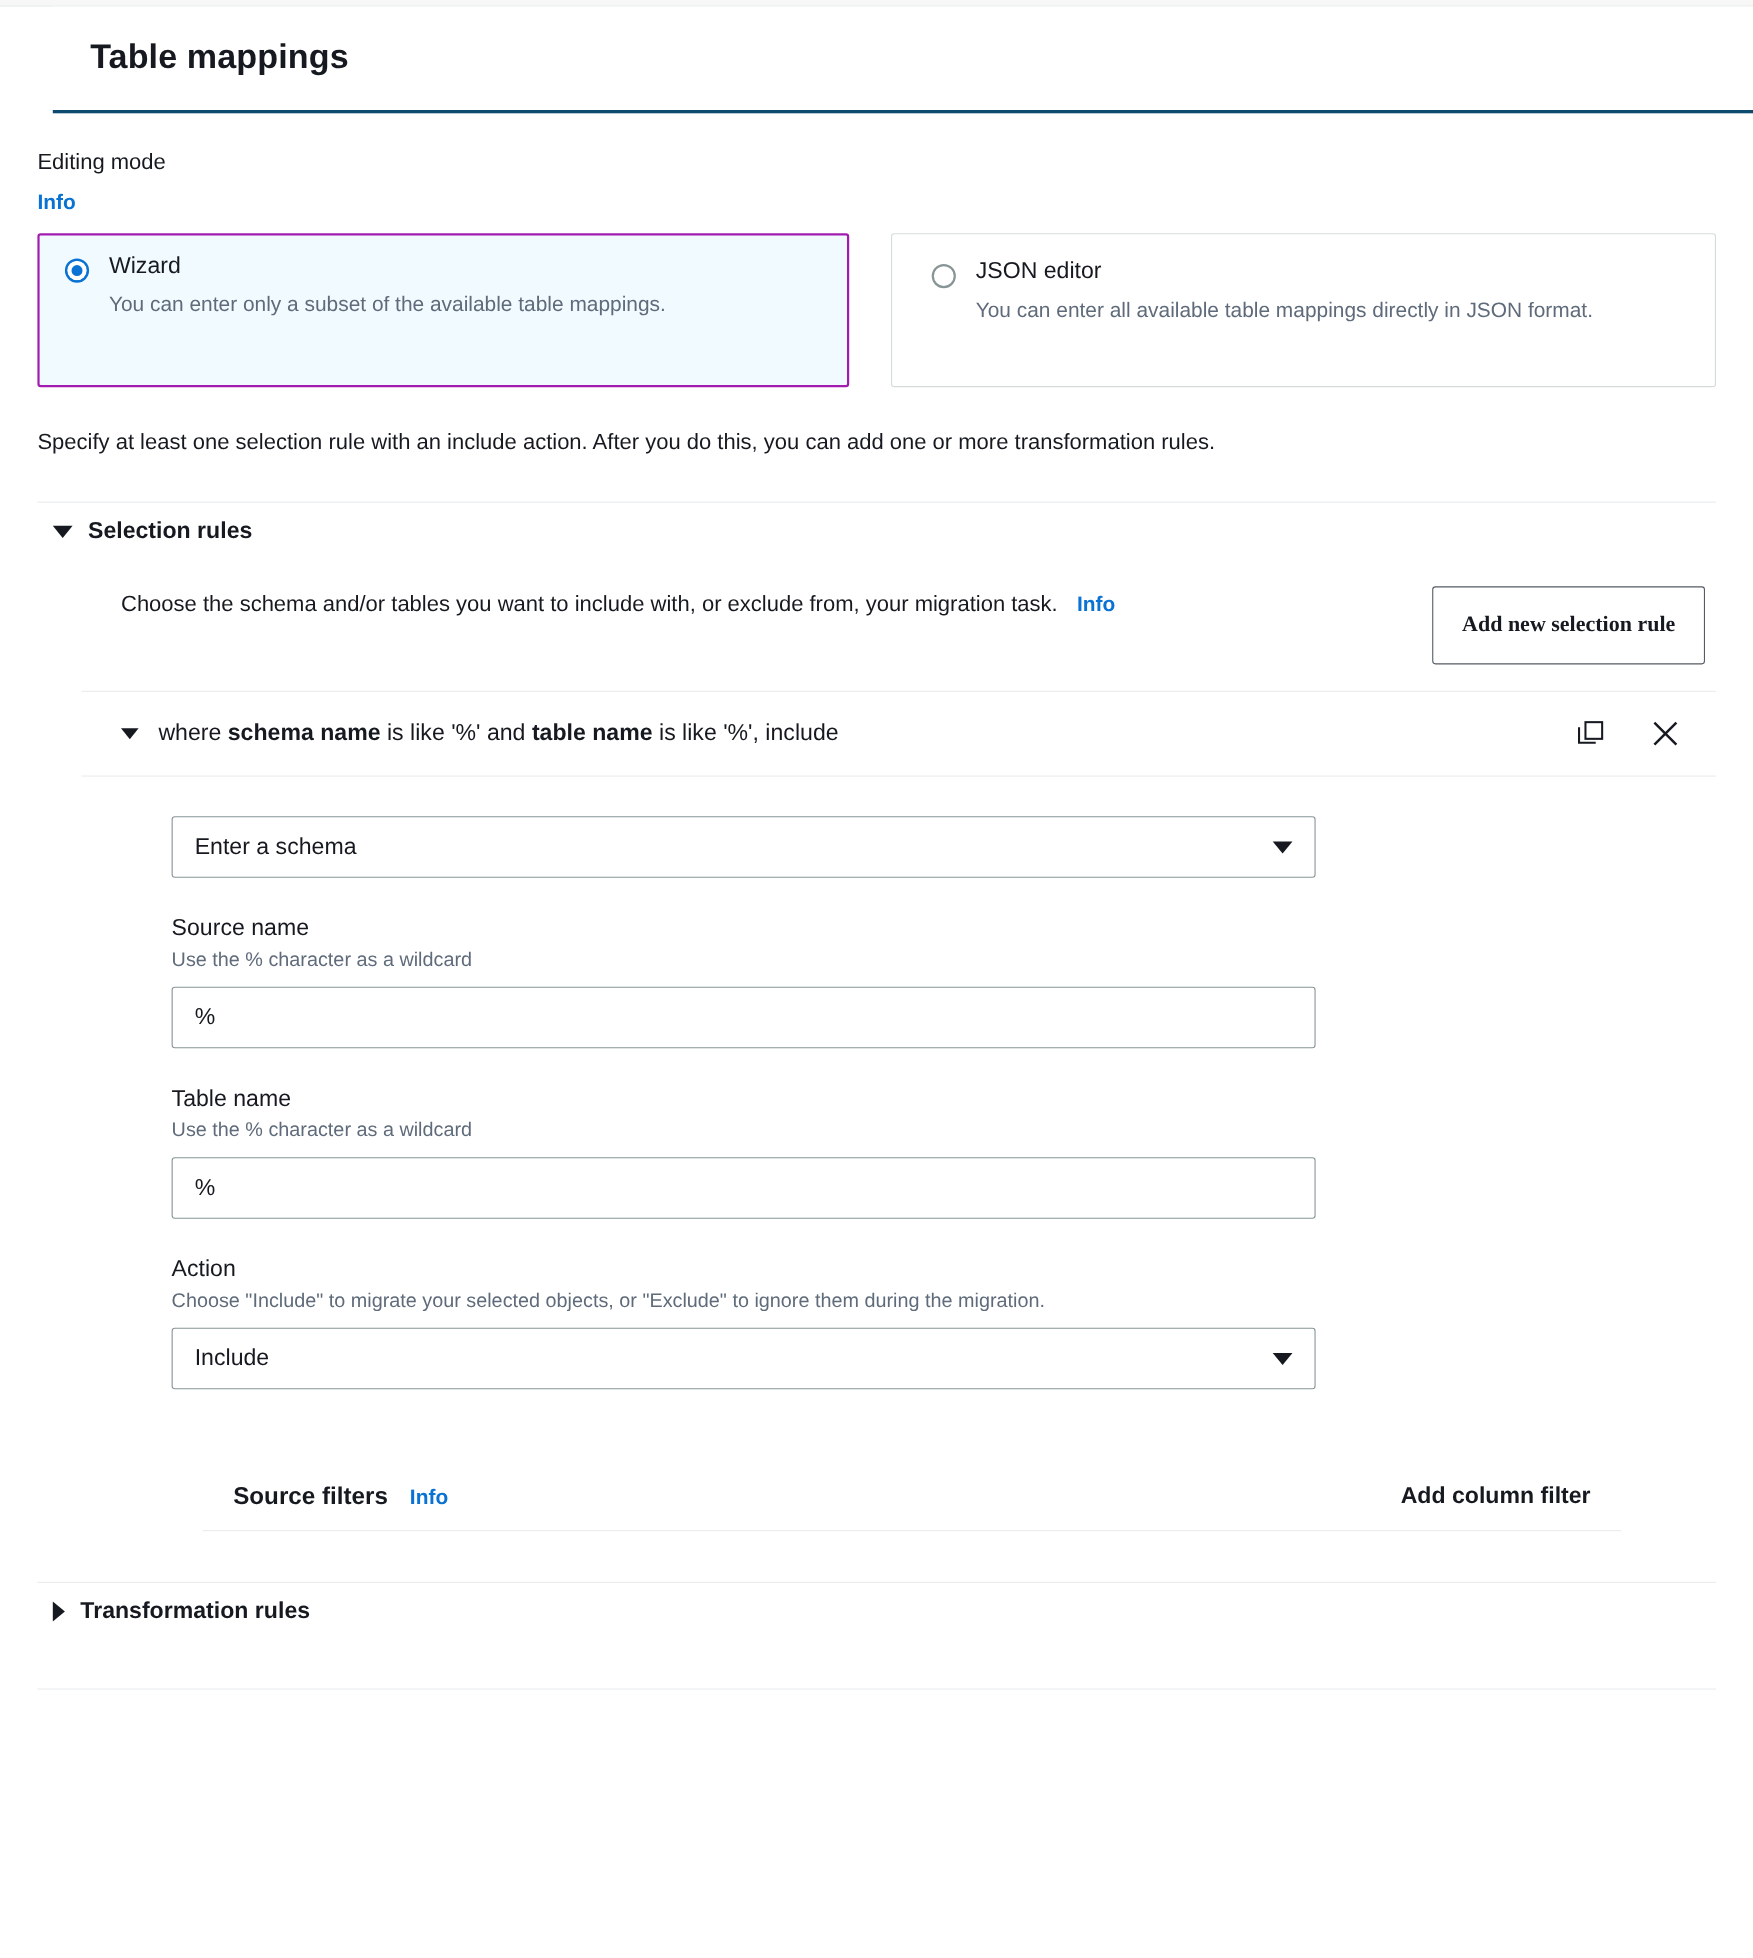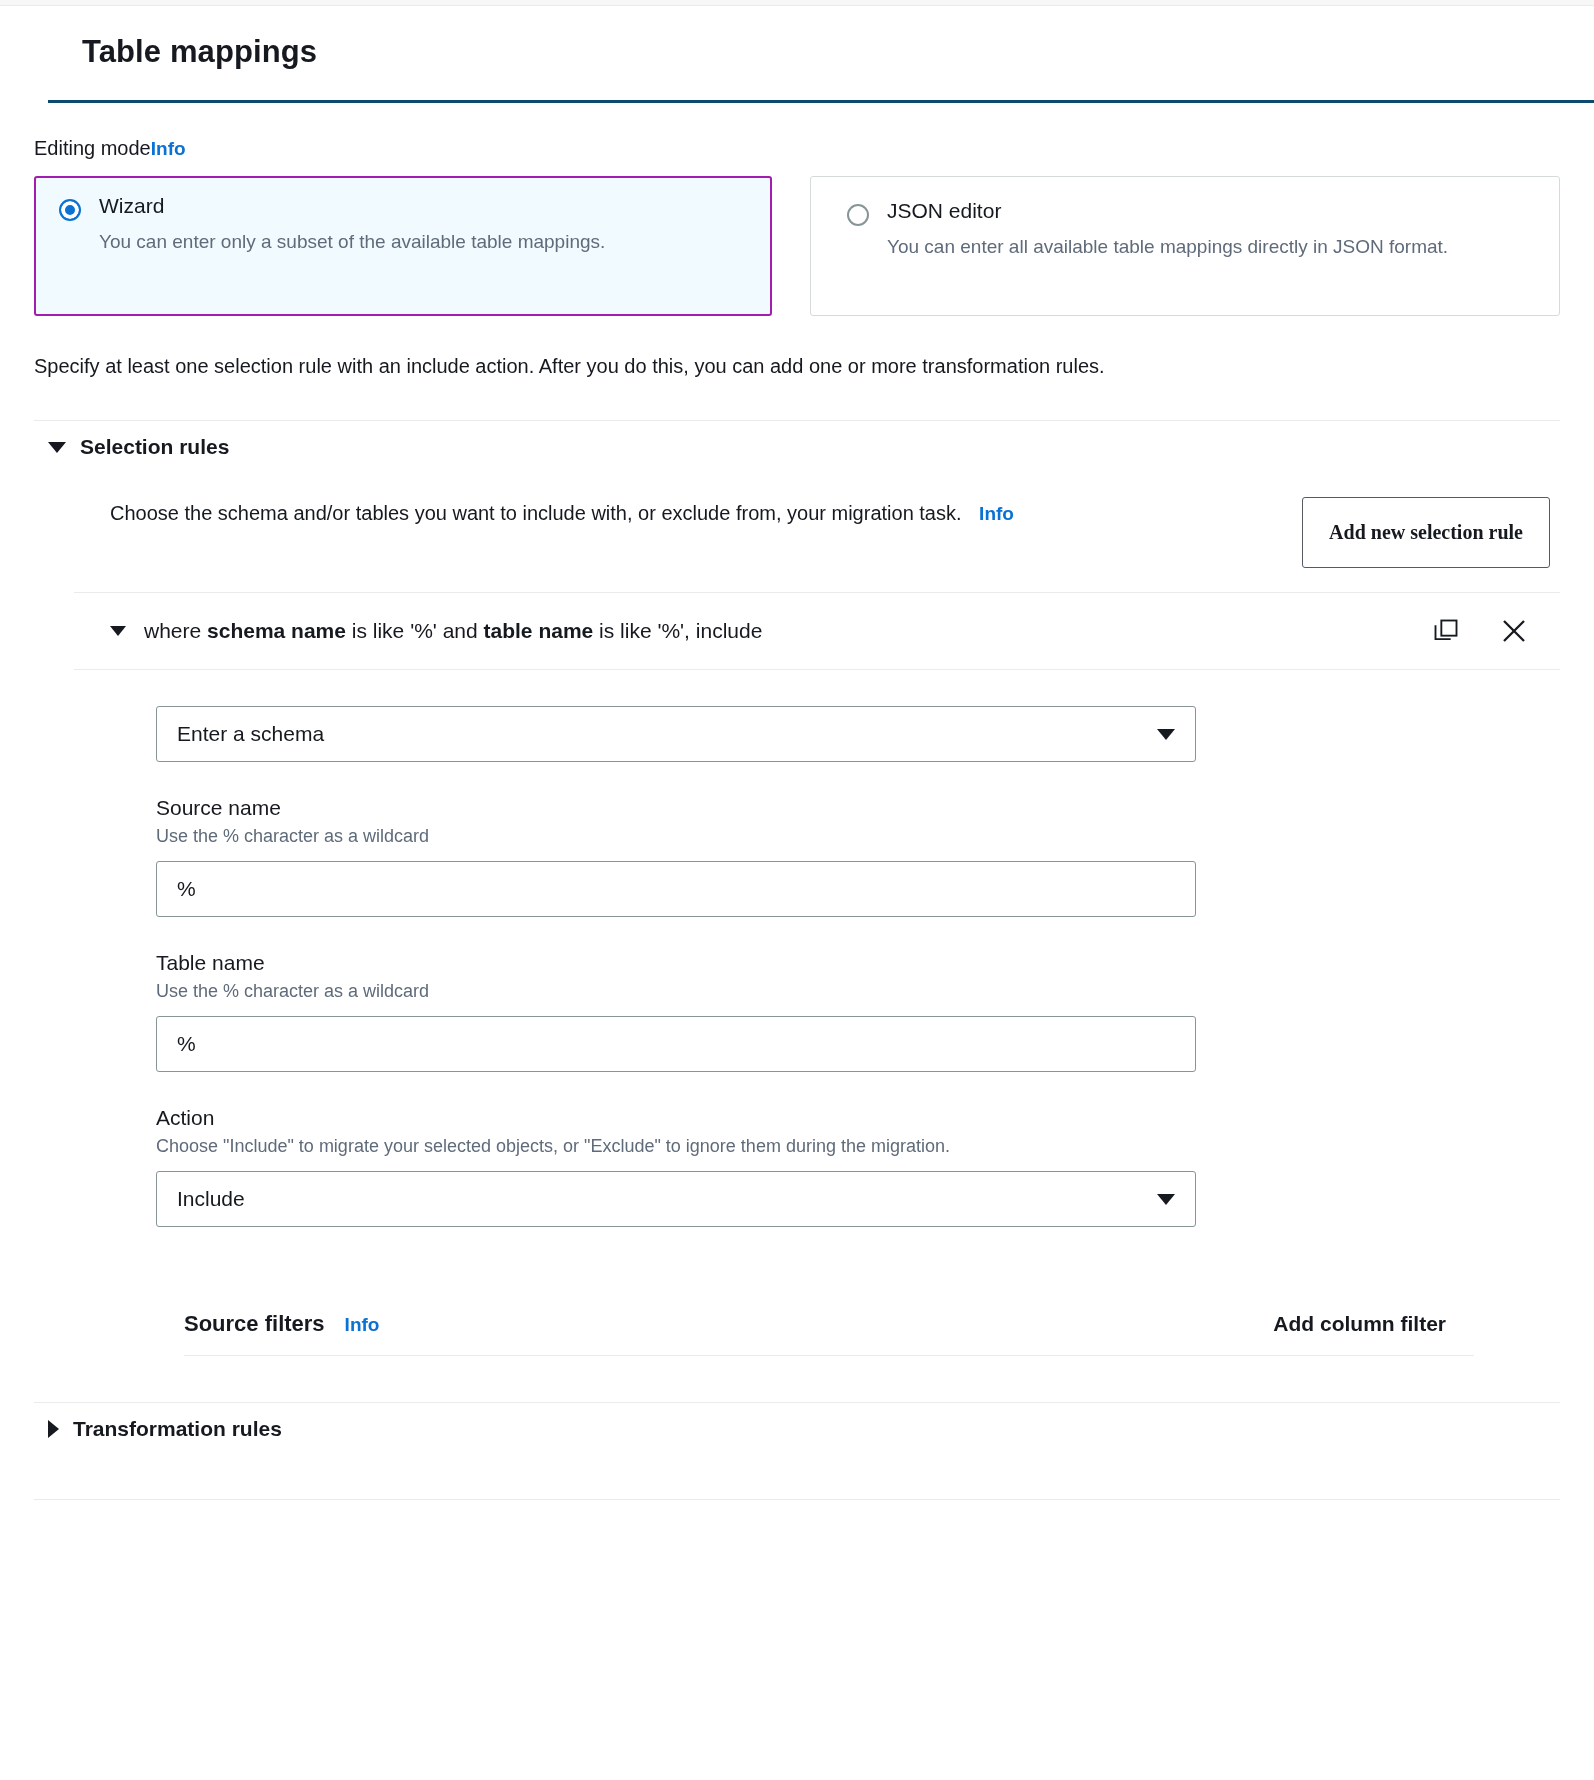--- a/index.html
+++ b/index.html
@@ -32,21 +32,23 @@
     font-weight: bold;
     color: #16191f;
     letter-spacing: 0.1px;
   }
   .panel-body {
     padding: 34px 34px 10px 34px;
   }
   .field-label-row {
     display: flex;
     align-items: baseline;
+    gap: 14px;
     margin-bottom: 16px;
+    flex-direction: column;
   }
   .field-label {
     font-size: 20px;
     color: #16191f;
   }
   .info-link {
     font-size: 19px;
     color: #0972d3;
     font-weight: bold;
     cursor: pointer;
@@ -243,20 +245,21 @@
   }
   .filters-left {
     display: flex;
     align-items: baseline;
     gap: 20px;
   }
   .filters-title {
     font-size: 22px;
     font-weight: bold;
     color: #16191f;
+    margin-left: 28px;
   }
   .link-button {
     font-size: 21px;
     font-weight: bold;
     color: #16191f;
     cursor: pointer;
   }
   .transform-section {
     border-top: 1px solid #e9ebed;
     margin-top: 46px;

